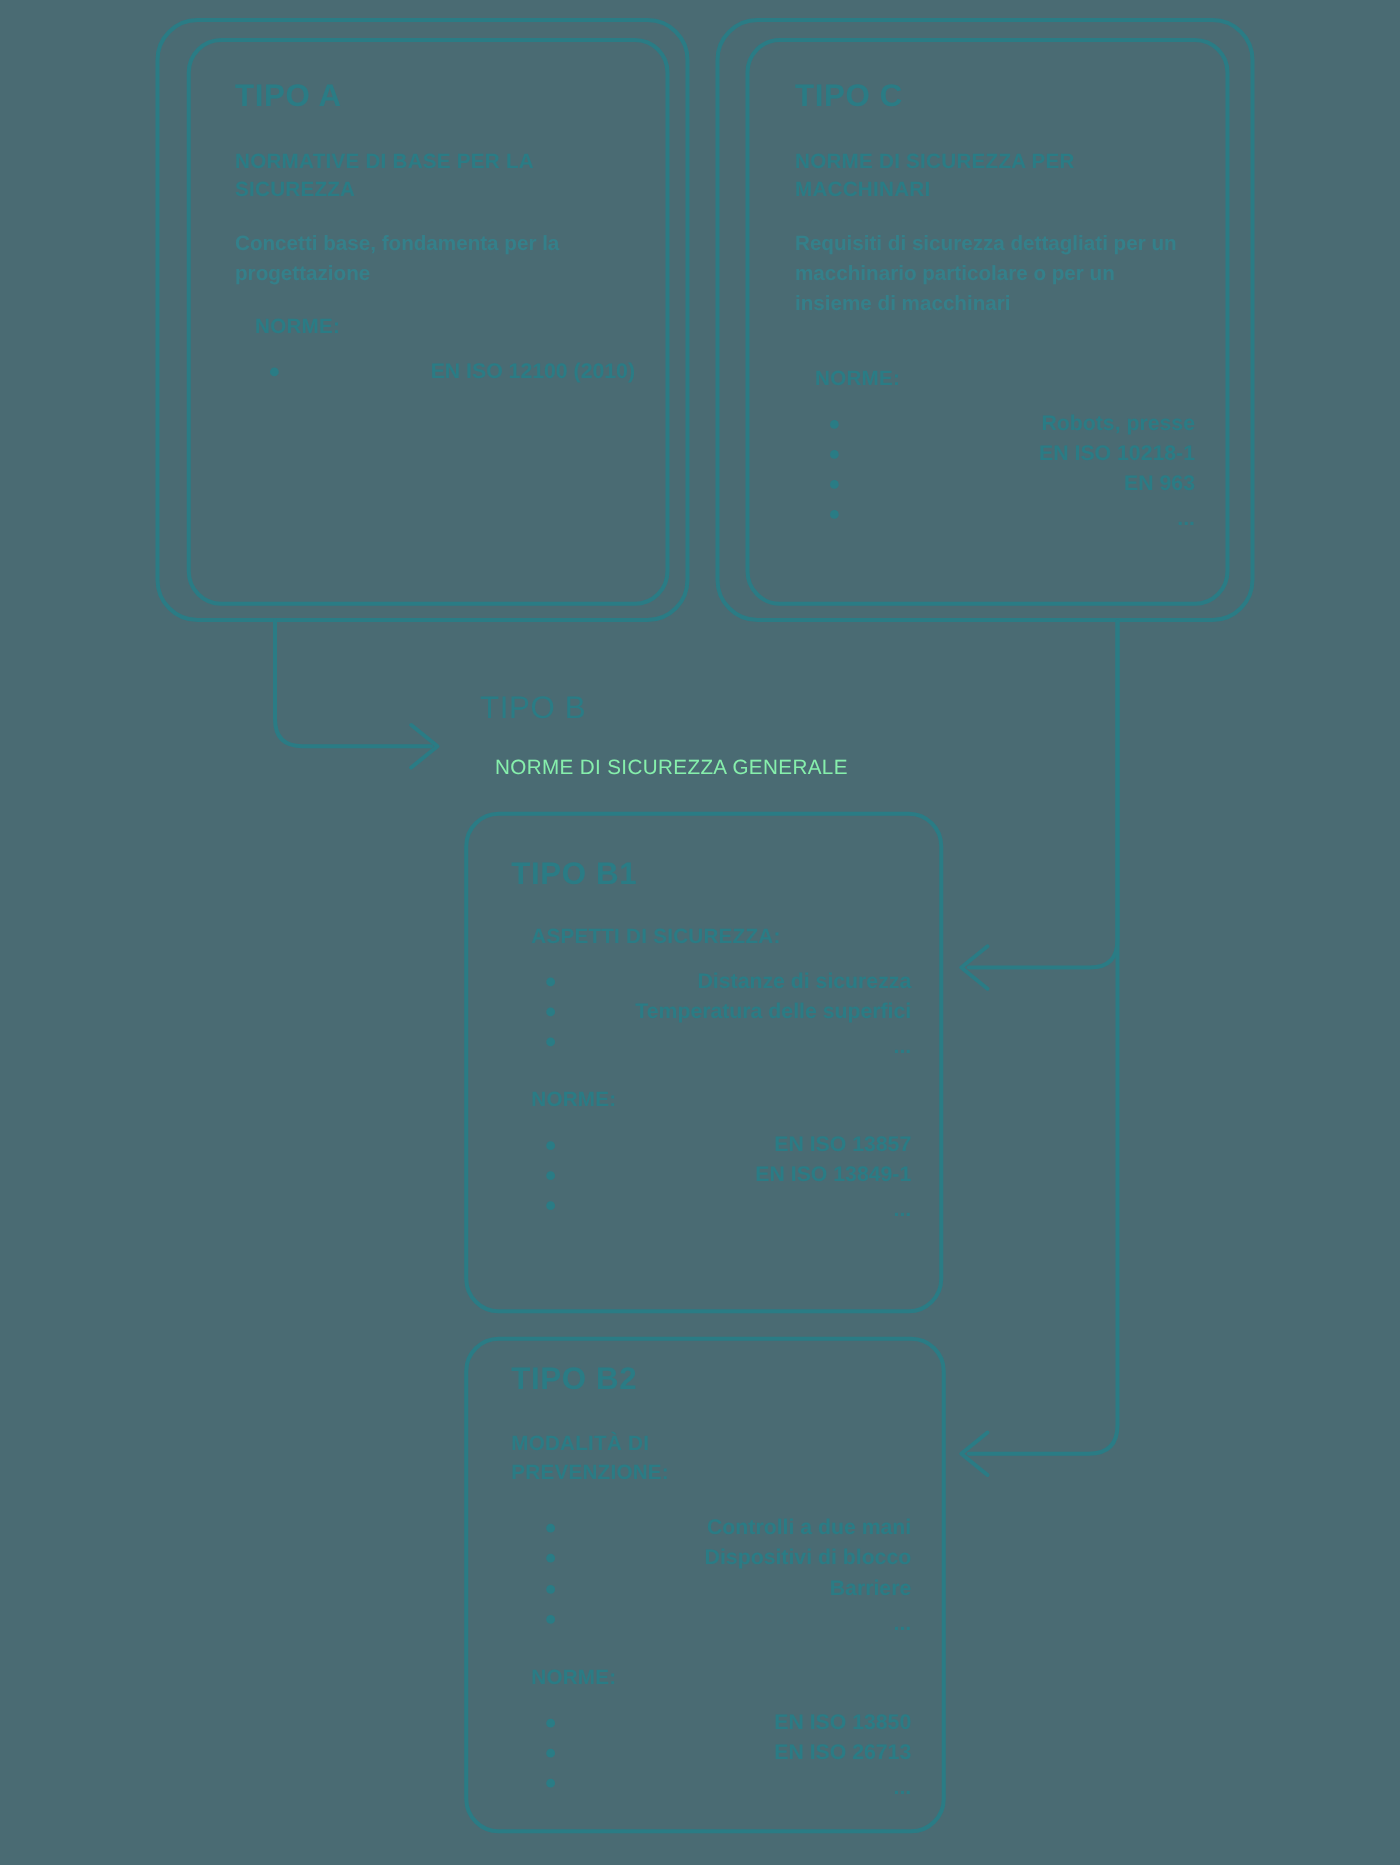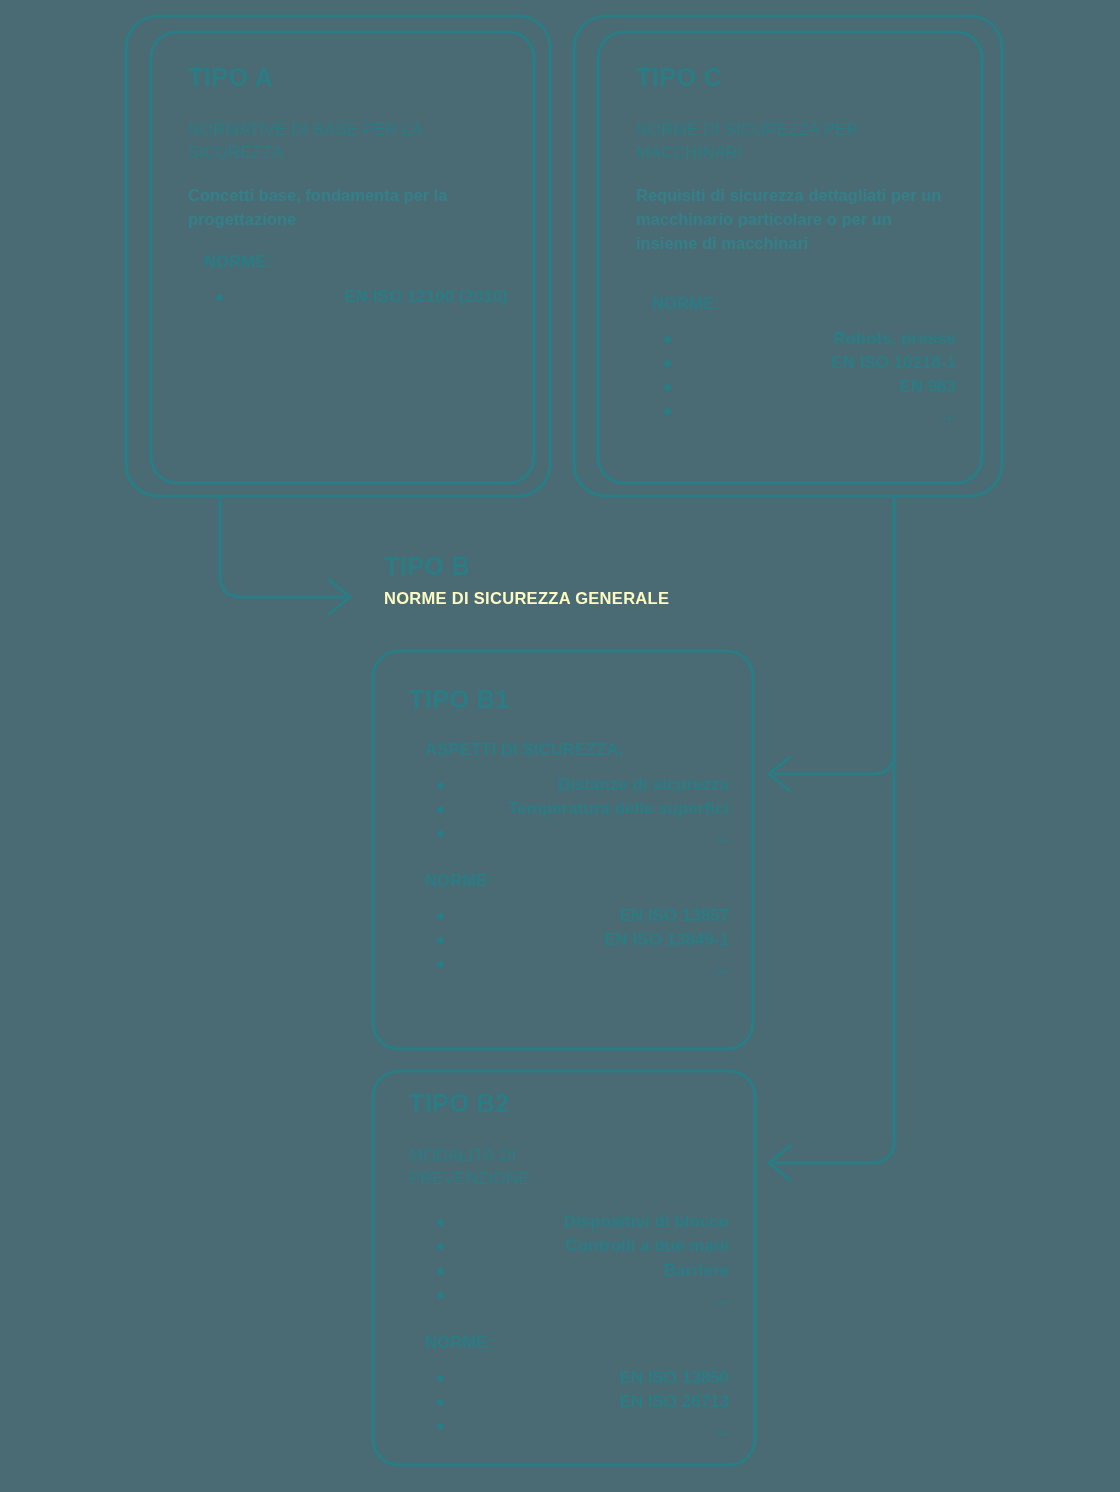--- a/index.html
+++ b/index.html
@@ -38,21 +38,21 @@
   }
   .card-title {
     font-size: 25px;
     font-weight: bold;
     letter-spacing: 0.5px;
     margin: 0 0 26px 0;
     line-height: 1.1;
   }
   .card-subtitle {
     font-size: 16.5px;
-    font-weight: normal;
+    font-weight: bold;
     letter-spacing: 0.2px;
     line-height: 1.42;
     margin: 0 0 20px 0;
     text-transform: uppercase;
   }
   .card-desc {
     font-size: 16.5px;
     font-weight: bold;
     line-height: 1.45;
     margin: 0 0 20px 0;
@@ -96,32 +96,32 @@
 
   
   #tipoA-content { left: 188px; top: 64px;  width: 320px; }
   #tipoC-content { left: 636px; top: 64px;  width: 320px; }
   #tipoB-header  { left: 384px; top: 553px; width: 420px; }
   #tipoB1-content{ left: 409px; top: 686px; width: 320px; }
   #tipoB2-content{ left: 409px; top: 1090px; width: 320px; }
 
   #tipoB-header .b-title {
     font-size: 25px;
-    font-weight: bold;
+    font-weight: normal;
     color: #2a7c85;
     letter-spacing: 0.5px;
-    margin: 0 0 8px 0;
+    margin: 0 0 24px 0;
     line-height: 1.1;
   }
   #tipoB-header .b-subtitle {
     font-size: 16.5px;
-    font-weight: bold;
-    color: #fef9c3;
+    font-weight: normal;
+    color: #86efac;
     letter-spacing: 0.3px;
-    margin: 0;
+    margin: 12px;
     text-transform: uppercase;
   }
 </style>
 </head>
 <body style="background: rgb(74, 107, 115);">
 
 <div id="diagram">
 
   <svg class="svg-layer" viewBox="0 0 1120 1492">
     <g fill="none" stroke="#2a7c85" stroke-linecap="round" stroke-linejoin="round">
@@ -191,22 +191,22 @@
       <li>EN ISO 13857</li>
       <li>EN ISO 13849-1</li>
       <li class="ellipsis">...</li>
     </ul>
   </div>
 
   <div class="card-content" id="tipoB2-content">
     <div class="card-title">TIPO B2</div>
     <div class="card-subtitle" style="max-width:180px;">MODALITÀ DI PREVENZIONE:</div>
     <ul class="bullets">
+      <li>Controlli a due mani</li>
       <li>Dispositivi di blocco</li>
-      <li>Controlli a due mani</li>
       <li>Barriere</li>
       <li class="ellipsis">...</li>
     </ul>
     <div class="card-label">NORME:</div>
     <ul class="bullets">
       <li>EN ISO 13850</li>
       <li>EN ISO 26713</li>
       <li class="ellipsis">...</li>
     </ul>
   </div>

